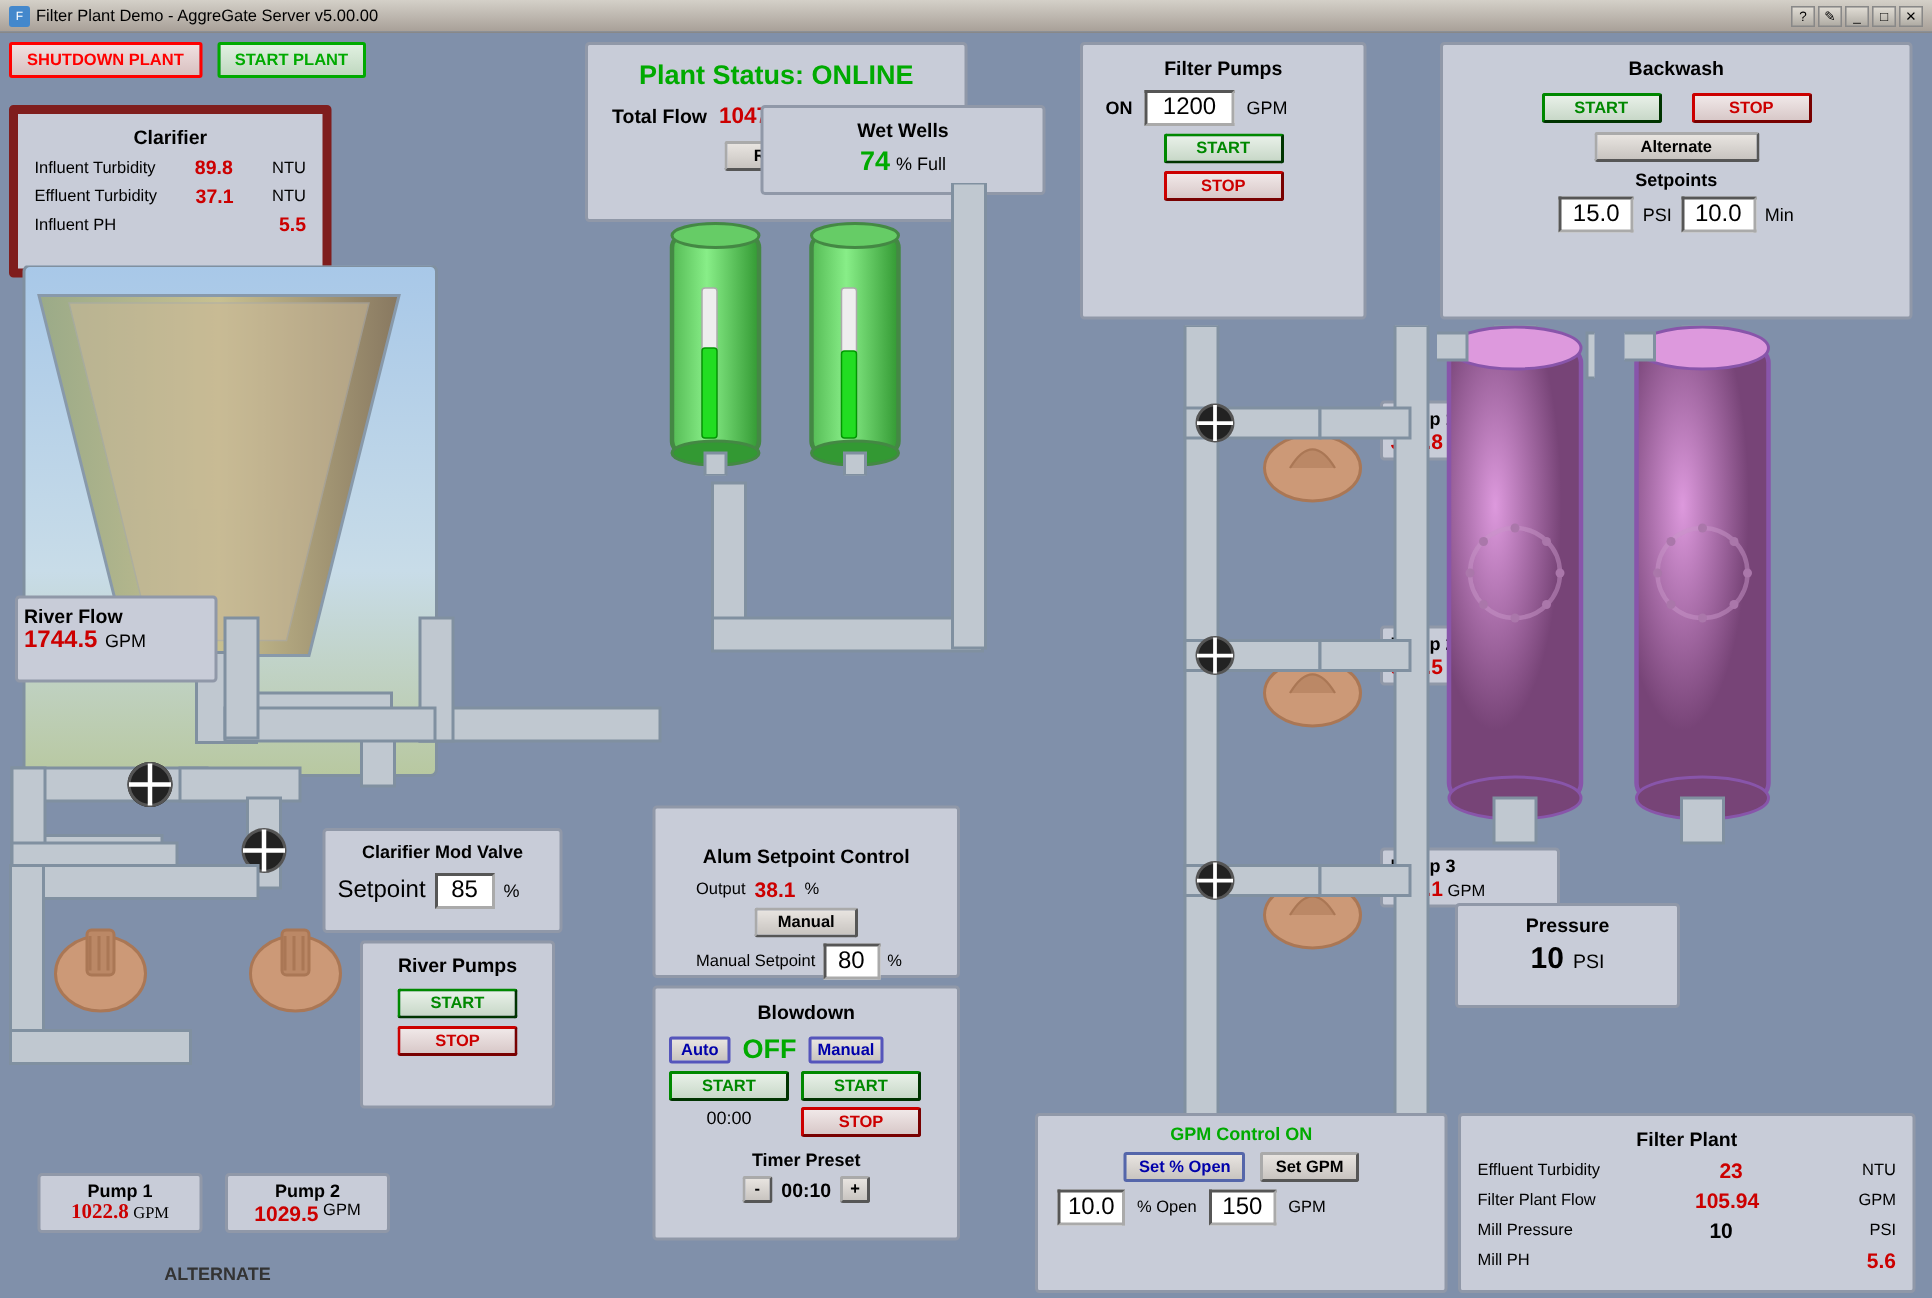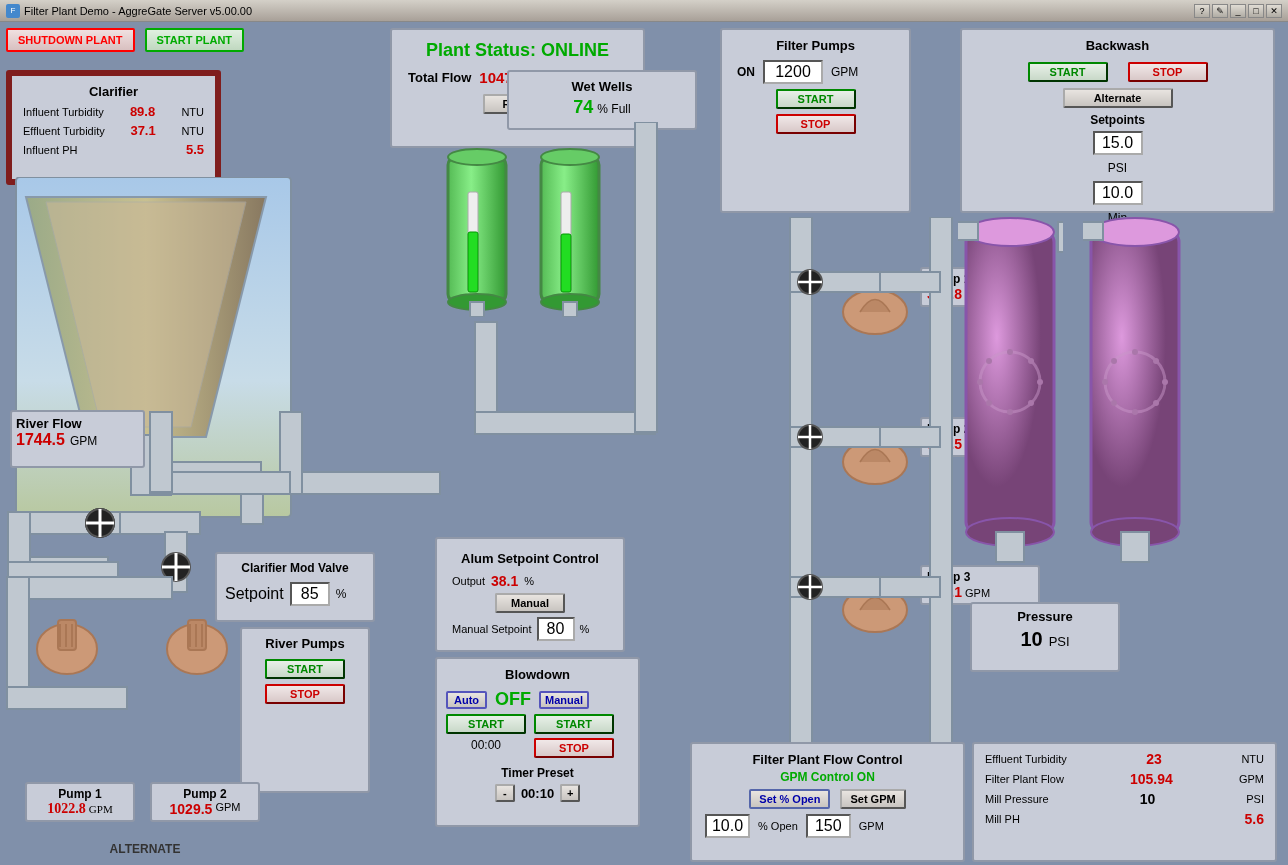--- a/index.html
+++ b/index.html
@@ -138,21 +138,21 @@
   <div style="position:absolute; top:6px; left:960px; width:315px; height:185px; background:#c8ccd8; border:2px solid #9098a8; border-radius:3px; padding:5px;">
     <div class="panel-title">Backwash</div>
     <div style="display:flex; justify-content:center; gap:20px; margin:6px 0;">
       <button class="btn btn-green" style="width:80px;">START</button>
       <button class="btn btn-red" style="width:80px;">STOP</button>
     </div>
     <div style="text-align:center; margin:5px 0;">
       <button class="btn" style="width:110px;">Alternate</button>
     </div>
     <div style="text-align:center; font-weight:bold; margin:4px 0;">Setpoints</div>
-    <div style="display:flex; justify-content:center; align-items:center; gap:6px; margin:4px 0;flex-direction:column;">
+    <div style="display:flex; justify-content:center; align-items:center; gap:6px; margin:4px 0;">
       <input class="input-field" style="width: 50px;" value="15.0">
       <span>PSI</span>
       <input class="input-field" style="width: 50px;" value="10.0">
       <span>Min</span>
     </div>
   </div>
 
   <svg style="position:absolute; top:155px; left:6px; width:300px; height:360px;">
 
     <defs>
@@ -174,21 +174,21 @@
 
     <polygon points="40,25 240,25 185,250 95,250" fill="#c8b898" stroke="#aaa" stroke-width="1" opacity="0.6"></polygon>
 
     <rect x="125" y="258" width="40" height="60" fill="#c0c8d0" stroke="#8090a0" stroke-width="2"></rect>
 
     <rect x="155" y="285" width="100" height="22" fill="#c0c8d0" stroke="#8090a0" stroke-width="2"></rect>
 
     <rect x="235" y="307" width="22" height="40" fill="#c0c8d0" stroke="#8090a0" stroke-width="2"></rect>
   </svg>
 
-  <div style="position:absolute; top:375px; left:10px; width:135px; height:58px; background:#c8ccd8; border:2px solid #9098a8; border-radius:3px; padding:4px;margin-top:13px;">
+  <div style="position:absolute; top:375px; left:10px; width:135px; height:58px; background:#c8ccd8; border:2px solid #9098a8; border-radius:3px; padding:4px;">
     <div style="font-weight:bold; font-size:13px;">River Flow</div>
     <div style="display:flex; align-items:baseline; gap:5px;">
       <span class="value-red" style="font-size:16px;">1744.5</span>
       <span style="font-size:12px;">GPM</span>
     </div>
   </div>
 
   <svg style="position:absolute; top:430px; left:0; width:460px; height:220px;">
 
     <rect x="8" y="60" width="130" height="22" fill="#c0c8d0" stroke="#8090a0" stroke-width="2"></rect>
@@ -232,21 +232,21 @@
 
   <div style="position:absolute; top:530px; left:215px; width:160px; height:70px; background:#c8ccd8; border:2px solid #9098a8; border-radius:3px; padding:4px;">
     <div class="panel-title" style="font-size:12px;">Clarifier Mod Valve</div>
     <div style="display:flex; align-items:center; gap:6px; margin-top:4px; padding:0 4px;">
       <span style="font-size:16px;">Setpoint</span>
       <input class="input-field" style="width: 40px;" value="85">
       <span>%</span>
     </div>
   </div>
 
-  <div style="position:absolute; top:605px; left:240px; width:130px; height:166px; background:#c8ccd8; border:2px solid #9098a8; border-radius:3px; padding:4px;">
+  <div style="position:absolute; top:605px; left:240px; width:130px; height:112px; background:#c8ccd8; border:2px solid #9098a8; border-radius:3px; padding:4px;">
     <div class="panel-title" style="font-size:13px;">River Pumps</div>
     <div style="text-align:center; margin:5px 0;">
       <button class="btn btn-green" style="width:80px;">START</button>
     </div>
     <div style="text-align:center; margin:5px 0;">
       <button class="btn btn-red" style="width:80px;">STOP</button>
     </div>
   </div>
 
   <div style="position:absolute; top:760px; left:25px; width:110px; background:#c8ccd8; border:2px solid #9098a8; border-radius:3px; padding:3px 5px; text-align:center;">
@@ -303,21 +303,21 @@
         <rect x="8" y="15" width="58" height="145" rx="8" fill="url(#tankGrad1)" stroke="#448844" stroke-width="3"></rect>
         <ellipse cx="37" cy="15" rx="29" ry="8" fill="#66cc66" stroke="#448844" stroke-width="2"></ellipse>
         <ellipse cx="37" cy="160" rx="29" ry="8" fill="#339933" stroke="#448844" stroke-width="2"></ellipse>
         <rect x="28" y="50" width="10" height="100" fill="#eee" stroke="#aaa" stroke-width="1" rx="2"></rect>
         <rect x="28" y="92" width="10" height="58" fill="#22dd22" stroke="#009900" stroke-width="1" rx="2"></rect>
         <rect x="30" y="160" width="14" height="15" fill="#c0c8d0" stroke="#8090a0" stroke-width="2"></rect>
       </svg>
     </div>
   </div>
 
-  <div style="position:absolute; top:515px; left:435px; width:190px; height:115px; background:#c8ccd8; border:2px solid #9098a8; border-radius:3px; padding:9px;">
+  <div style="position:absolute; top:515px; left:435px; width:205px; height:115px; background:#c8ccd8; border:2px solid #9098a8; border-radius:3px; padding:21px;">
     <div class="panel-title">Alum Setpoint Control</div>
     <div style="display:flex; align-items:center; gap:6px; margin:4px 6px;">
       <span style="font-size:11px;">Output</span>
       <span class="value-red" style="font-size:14px;">38.1</span>
       <span style="font-size:11px;">%</span>
     </div>
     <div style="text-align:center; margin:4px 0;">
       <button class="btn" style="padding:2px 14px;">Manual</button>
     </div>
     <div style="display:flex; align-items:center; gap:5px; margin:4px 6px;">
@@ -476,35 +476,35 @@
 
   <div style="position:absolute; top:580px; left:970px; width:150px; height:70px; background:#c8ccd8; border:2px solid #9098a8; border-radius:3px; padding:5px; text-align:center;">
     <div style="font-weight:bold; font-size:13px;">Pressure</div>
     <div style="display:flex; align-items:baseline; gap:6px; justify-content:center; margin-top:4px;">
       <span style="font-size:20px; font-weight:bold;">10</span>
       <span style="font-size:13px;">PSI</span>
     </div>
   </div>
 
   <div style="position:absolute; top:720px; left:690px; width:275px; height:120px; background:#c8ccd8; border:2px solid #9098a8; border-radius:3px; padding:5px;">
-    <div class="panel-title">Filter Plant Flow Control</div>
     <div style="text-align:center; color:#00aa00; font-weight:bold; font-size:12px;">GPM Control ON</div>
     <div style="display:flex; justify-content:center; gap:10px; margin:5px 0;">
       <button class="btn" style="font-size:11px; padding:2px 8px; border:2px solid #5566aa; color:#0000aa;">Set % Open</button>
       <button class="btn" style="font-size:11px; padding:2px 8px;">Set GPM</button>
     </div>
     <div style="display:flex; align-items:center; gap:8px; margin:5px 8px;">
       <input class="input-field" style="width: 45px;" value="10.0">
       <span style="font-size:11px;">% Open</span>
       <input class="input-field" style="width: 45px;" value="150">
       <span style="font-size:11px;">GPM</span>
     </div>
   </div>
 
   <div style="position:absolute; top:720px; left:972px; width:305px; height:120px; background:#c8ccd8; border:2px solid #9098a8; border-radius:3px; padding:5px;">
+    <div class="panel-title">Filter Plant</div>
     <div style="display:flex; align-items:center; justify-content:space-between; padding:2px 6px;">
       <span style="font-size:11px;">Effluent Turbidity</span>
       <span class="value-red" style="font-size:14px;">23</span>
       <span style="font-size:11px;">NTU</span>
     </div>
     <div style="display:flex; align-items:center; justify-content:space-between; padding:2px 6px;">
       <span style="font-size:11px;">Filter Plant Flow</span>
       <span class="value-red" style="font-size:14px;">105.94</span>
       <span style="font-size:11px;">GPM</span>
     </div>

